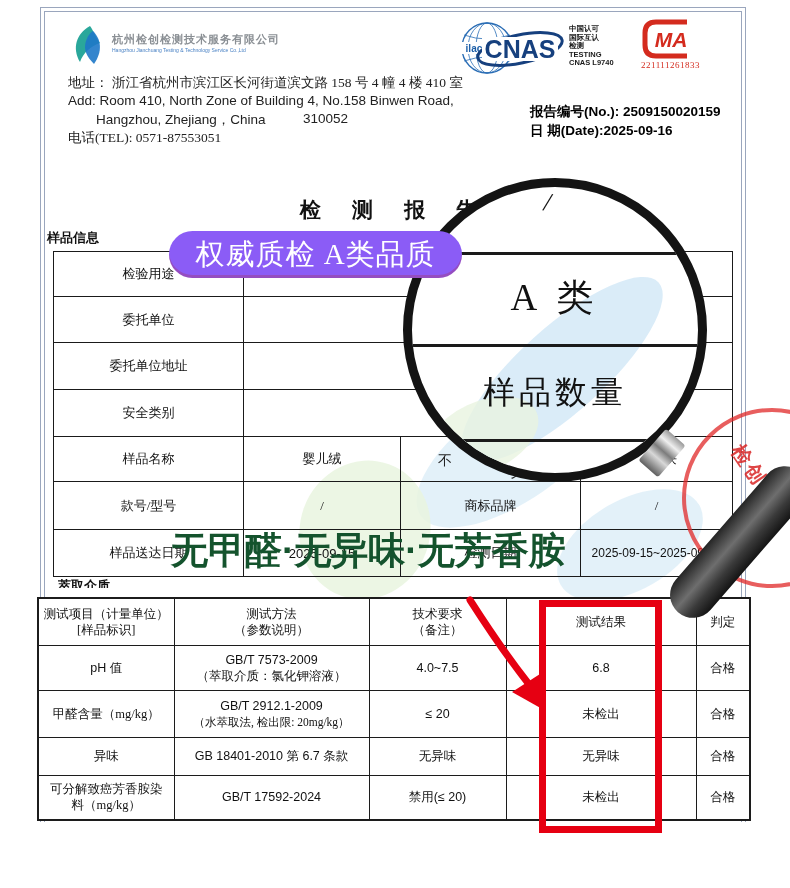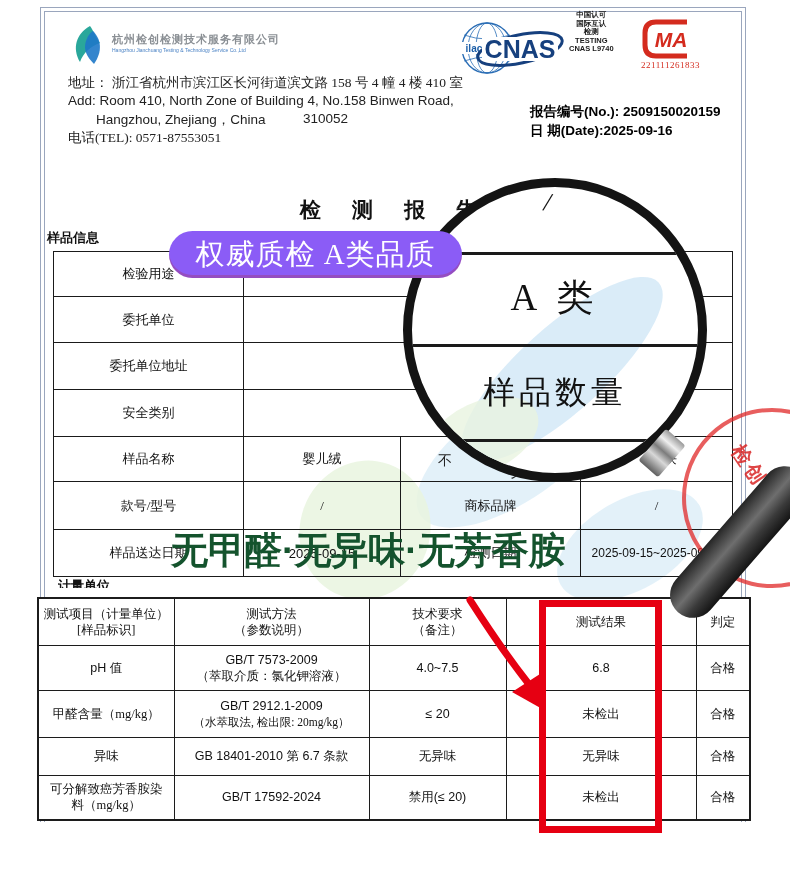--- a/index.html
+++ b/index.html
@@ -88,21 +88,21 @@
       <text x="27" y="31" text-anchor="middle" font-family="Liberation Sans,sans-serif" font-size="10" font-weight="bold" fill="#1d5fa8">ilac-MRA</text>
     </svg>
   </div>
   <div class="abs" style="left:474px;top:27px;z-index:1;">
     <svg width="92" height="44" viewBox="0 0 92 44">
       <ellipse cx="46" cy="22" rx="43" ry="14" fill="none" stroke="#16407e" stroke-width="3" transform="rotate(-12 46 22)"></ellipse>
       <rect x="8" y="10" width="76" height="24" fill="#fff"></rect>
       <text x="46" y="31" text-anchor="middle" font-family="Liberation Sans,sans-serif" font-size="25" font-weight="bold" fill="#16407e">CNAS</text>
     </svg>
   </div>
-  <div class="abs accr" style="left:569px;top:11px;z-index:1;text-align:center;">
+  <div class="abs accr" style="left:569px;top:25px;z-index:1;">
     <div>中国认可</div>
     <div>国际互认</div>
     <div>检测</div>
     <div>TESTING</div>
     <div>CNAS L9740</div>
   </div>
   <div class="abs" style="left:641px;top:18px;z-index:1;">
     <svg width="60" height="42" viewBox="0 0 60 42">
       <path d="M46,4 H15 Q4,4 4,15 V27 Q4,38 15,38 H46" fill="none" stroke="#d42b1e" stroke-width="5"></path>
       <text x="30" y="29" text-anchor="middle" font-family="Liberation Sans,sans-serif" font-size="21" font-weight="bold" font-style="italic" fill="#d42b1e">MA</text>
@@ -165,21 +165,21 @@
       <td>检测日期</td>
       <td class="latin" style="font-size:12px;">2025-09-15~2025-09-16</td>
     </tr>
   </tbody>
     </table>
 
   <div class="abs frag" style="left:438px;top:452px;font-size:14px;">不</div>
   <div class="abs frag" style="left:510px;top:462px;font-size:14px;transform:rotate(-8deg);">文 长</div>
 
   <div class="abs seclabel clip" style="left:58px;top:577px;height:11px;width:70px;">
-    <span>计量单位</span>
+    <span>萃取介质</span>
   </div>
 
   <table class="rt abs" style="left:37px;top:597px;">
     <colgroup>
         <col style="width:136px">
         <col style="width:195px">
         <col style="width:137px">
         <col style="width:190px">
         <col style="width:54px">
       </colgroup>

